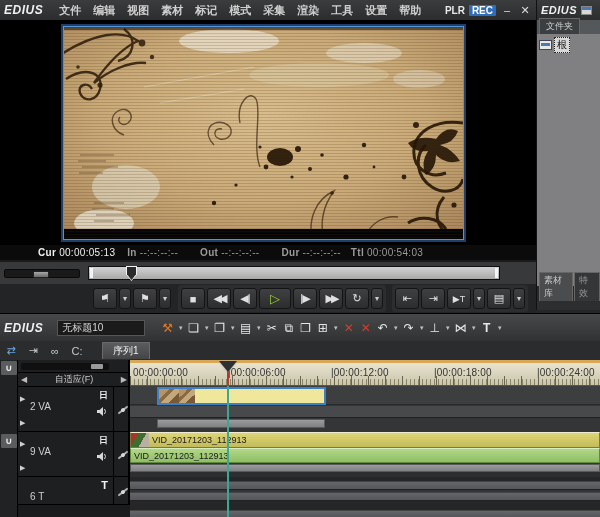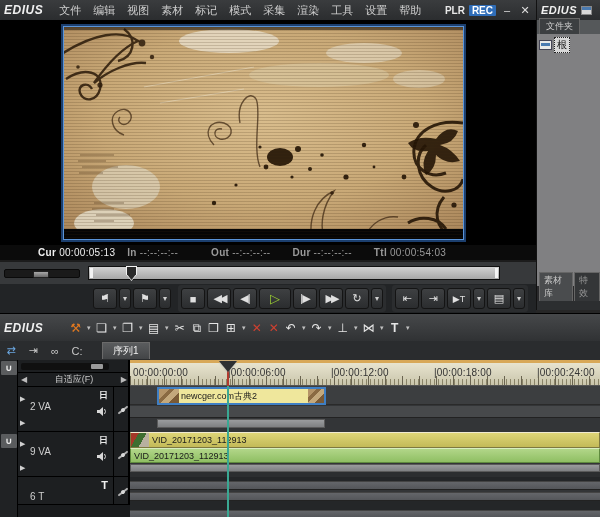--- a/index.html
+++ b/index.html
@@ -6,21 +6,21 @@
   *{box-sizing:border-box;}
   .app{position:relative;width:600px;height:517px;background:#262626;
        font-family:"Liberation Sans","DejaVu Sans",sans-serif;overflow:hidden;
        -webkit-font-smoothing:antialiased;}
   .abs{position:absolute;}
 
   
   .menubar{left:0;top:0;width:536px;height:20px;background:linear-gradient(#3a3c3e,#2b2d2f);
            display:flex;align-items:center;padding:0 4px;color:#d8d8d8;font-size:11px;}
   .logo{font-weight:bold;font-style:italic;color:#f0f0f0;font-size:12px;letter-spacing:.5px;margin-right:10px;}
-  .menu-item{padding:2px 6px;color:#cfcfcf;cursor:default;}
+  .menu-item{padding:2px 6px;color:#cfcfcf;cursor:default;font-weight:bold;}
   .mb-right{margin-left:auto;display:flex;align-items:center;gap:4px;}
   .plr{color:#e8e8e8;font-size:10px;font-weight:bold;}
   .rec{background:#2f6db8;color:#fff;font-size:10px;font-weight:bold;padding:0 3px;border-radius:1px;}
   .winbtn{color:#ddd;font-size:11px;width:14px;text-align:center;}
 
   
   .bin{left:536px;top:0;width:64px;height:310px;background:#3c3e40;border-left:1px solid #121212;}
   .bin-title{height:20px;background:linear-gradient(#3a3c3e,#2b2d2f);display:flex;align-items:center;
              padding:0 4px;gap:4px;}
   .bin-title .logo{margin-right:0;font-size:11px;}
@@ -274,29 +274,29 @@
 
     <div class="tcrow">
       <span class="tc-group" style="margin-left:38px">
         <span class="tc-label tc-cur">Cur</span>
         <span class="tc-cur">00:00:05:13</span>
       </span>
       <span class="tc-group" style="margin-left:12px">
         <span class="tc-label">In</span>
         <span>--:--:--:--</span>
       </span>
-      <span class="tc-group" style="margin-left:33px">
+      <span class="tc-group" style="margin-left:22px">
         <span class="tc-label">Out</span>
         <span>--:--:--:--</span>
       </span>
       <span class="tc-group" style="margin-left:22px">
         <span class="tc-label">Dur</span>
         <span>--:--:--:--</span>
       </span>
-      <span class="tc-group" style="margin-left:22px">
+      <span class="tc-group" style="margin-left:10px">
         <span class="tc-label">Ttl</span>
         <span>00:00:54:03</span>
       </span>
     </div>
 
     <div class="scrubrow">
       <div class="shuttle">
         <div class="shuttle-handle"></div>
       </div>
       <div class="posbar">
@@ -358,20 +358,21 @@
           </span>
         <span class="tbtn tdd">▾</span>
       </span>
     </div>
   </div>
 
   <div class="abs tl">
 
     <div class="tl-titlebar">
       <span class="logo" style="margin-left:4px">EDIUS</span>
+      <span class="tl-title-box">无标题10</span>
       <span class="tl-tools">
         <span class="tico orange">⚒</span>
         <span class="tdd2">▾</span>
         <span class="tico">❏</span>
         <span class="tdd2">▾</span>
         <span class="tico">❐</span>
         <span class="tdd2">▾</span>
         <span class="tico">▤</span>
         <span class="tdd2">▾</span>
         <span class="tico">✂</span>
@@ -478,21 +479,20 @@
           <div class="ticks2"></div>
         </div>
 
         <div class="lane" style="top:26px;height:19px;background:#3c3e40;border-bottom:1px solid #2a2a2a"></div>
         <div class="lane" style="top:46px;height:12px;background:#47494b;border-bottom:1px solid #222"></div>
         <div class="lane" style="top:58px;height:13px;background:#333537"></div>
         <div class="mixbar" style="left:27px;top:59px;width:168px;height:9px"></div>
 
         <div class="clip clip-title" style="left:27px;top:27px;width:169px;height:18px">
           <span class="thumb"></span>
-          <span style="flex:1;padding-left:2px;overflow:hidden">newcger.com古典2</span>
           <span class="thumb" style="width:16px"></span>
         </div>
 
         <div class="clip clip-video" style="left:0;top:72px;width:470px;height:16px">
           <span class="vthumb"></span>
           <span>VID_20171203_112913</span>
         </div>
         <div class="clip clip-audio" style="left:0;top:88px;width:470px;height:15px">
           <span style="padding-left:3px">VID_20171203_112913</span>
         </div>

